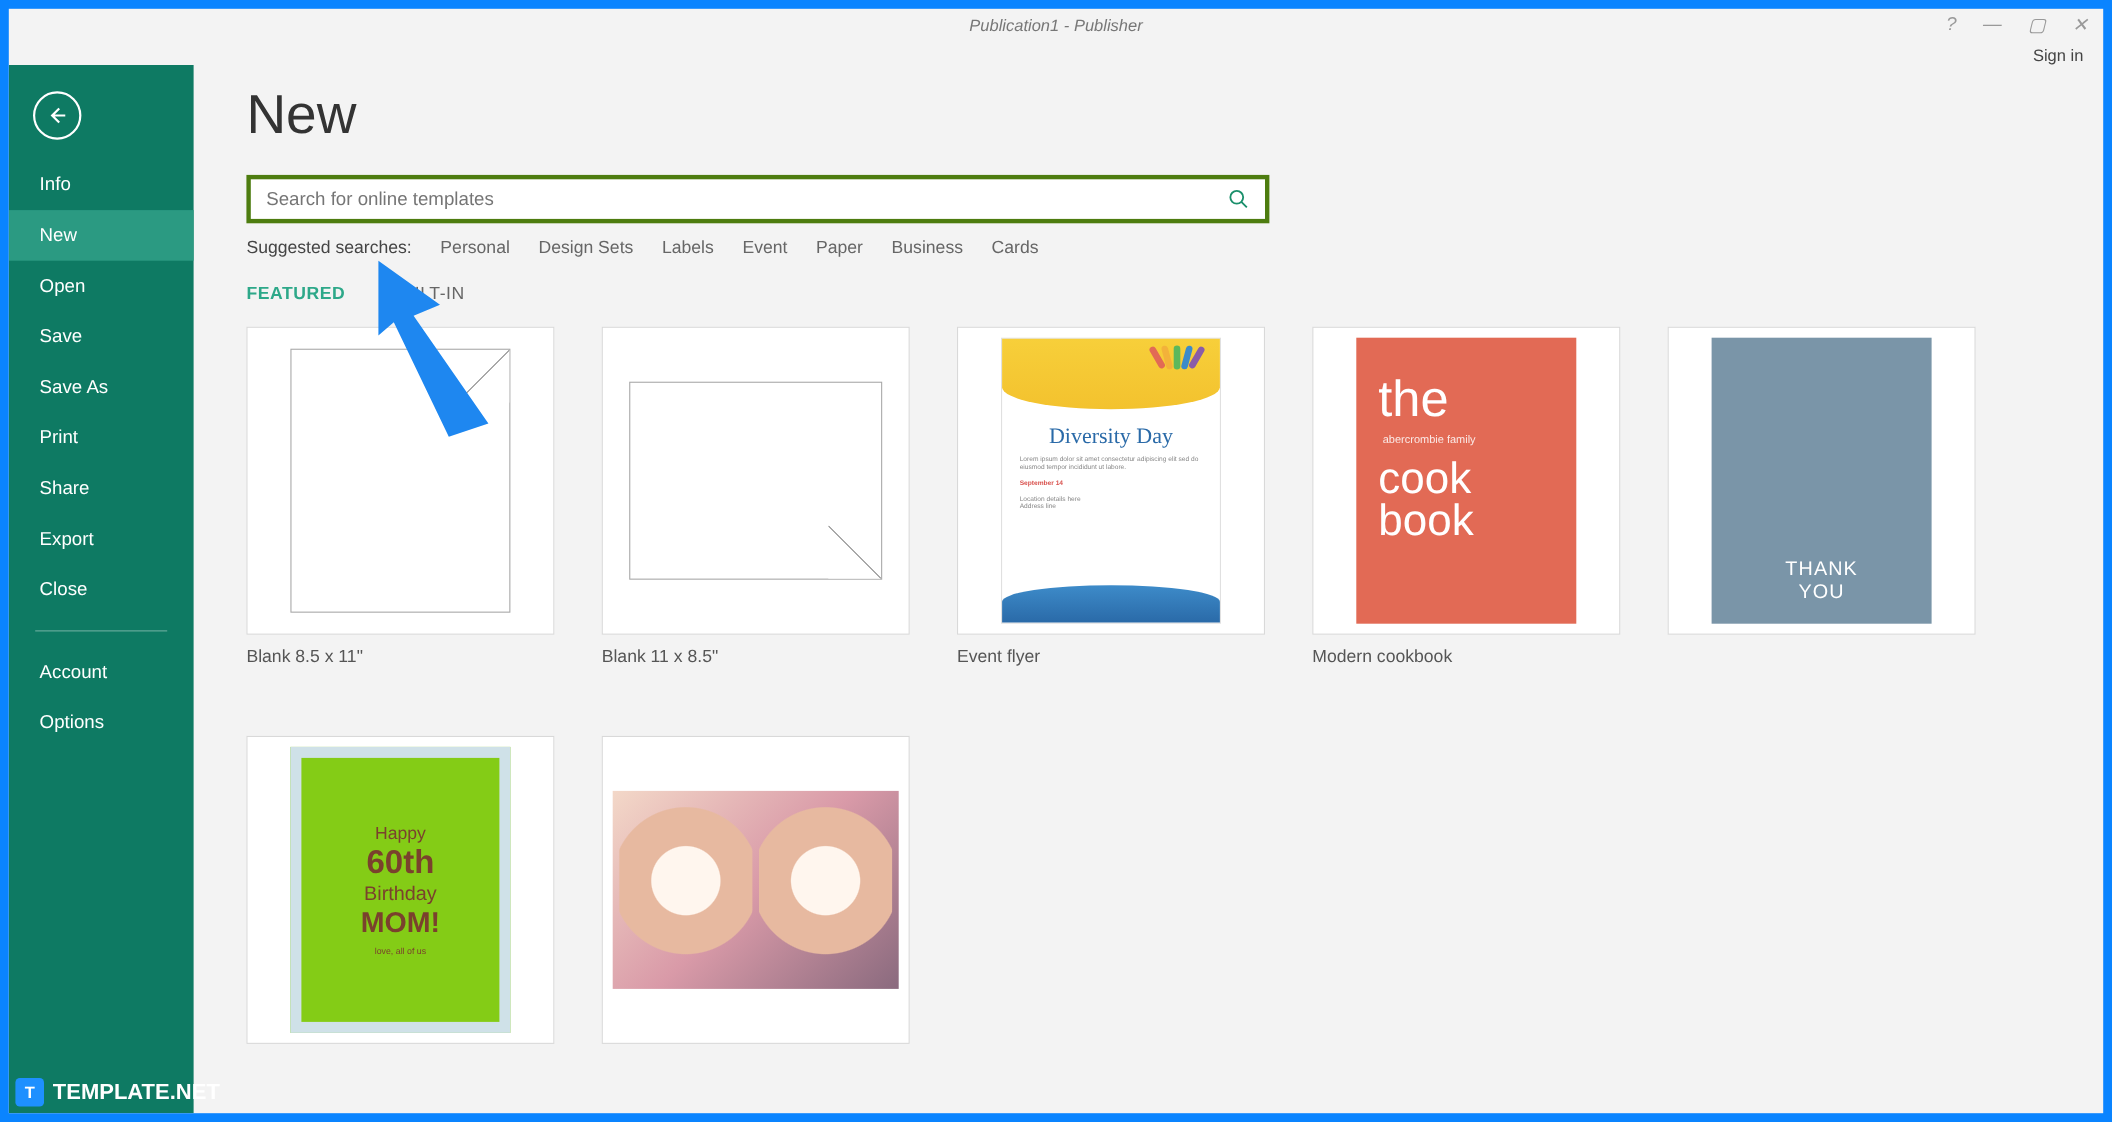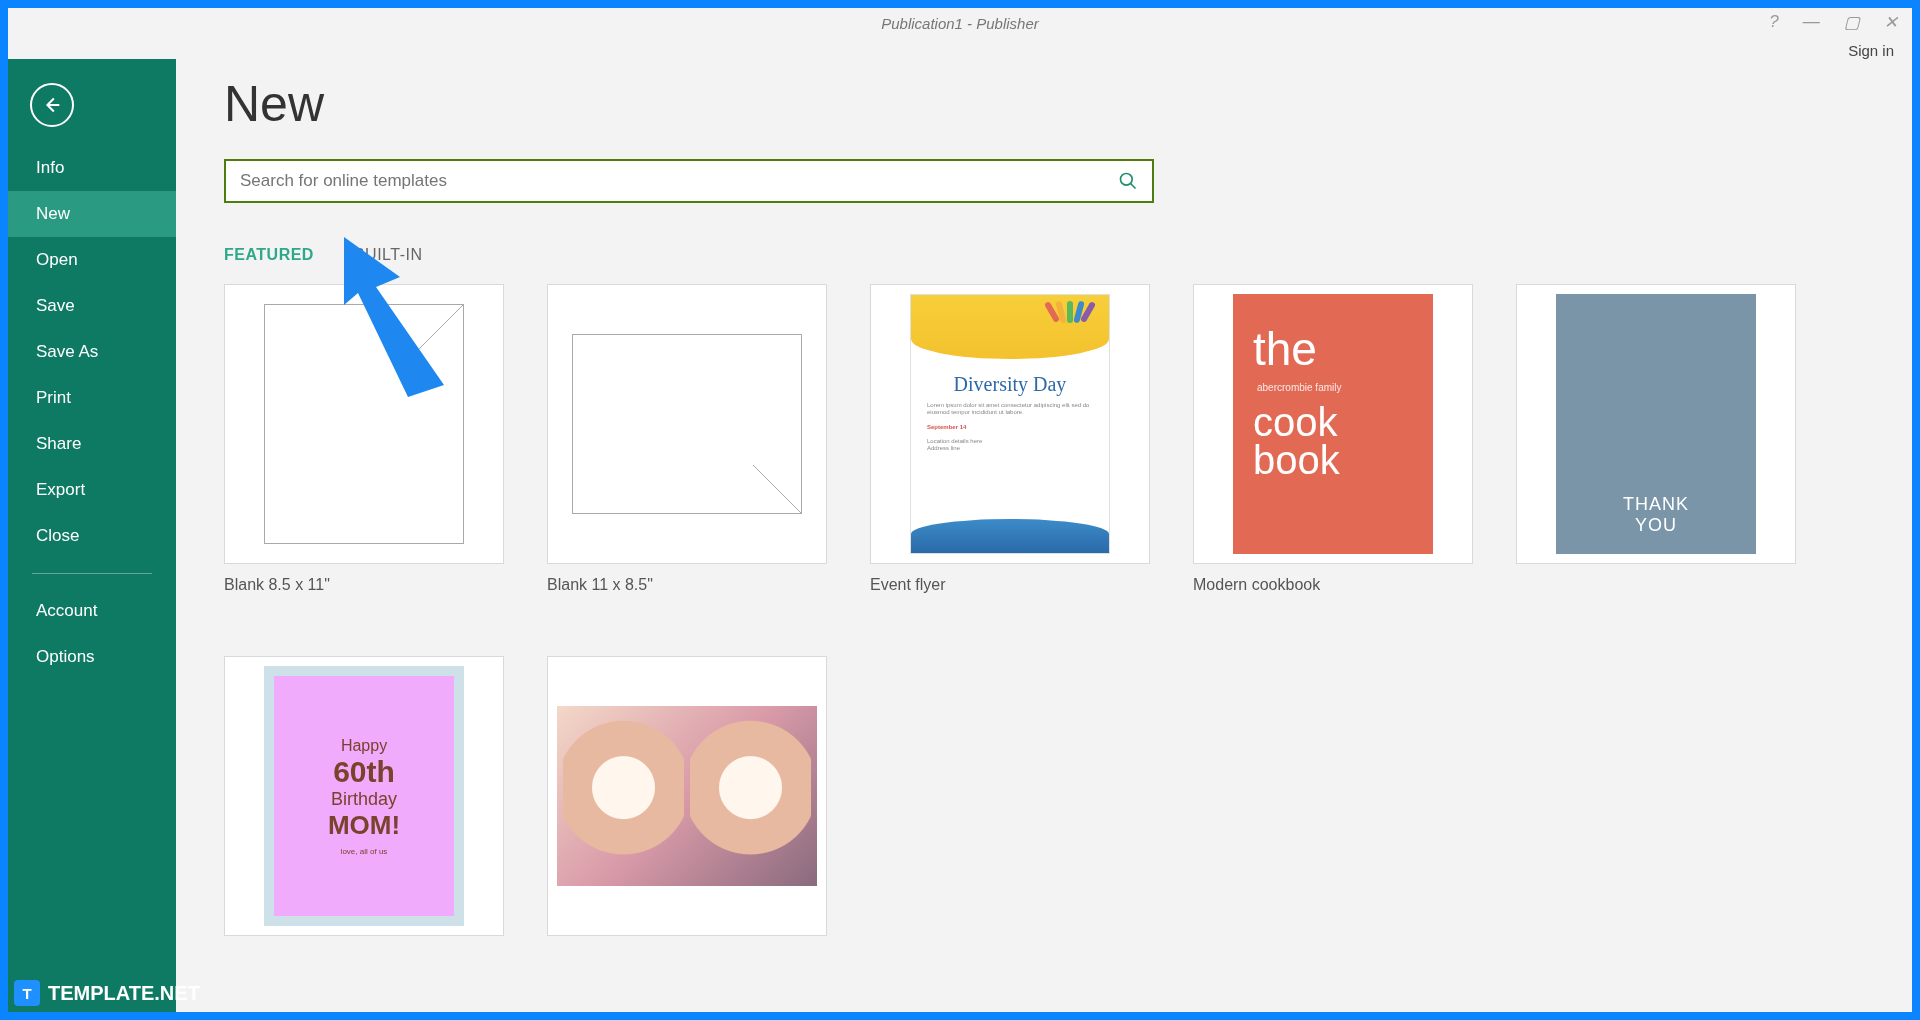--- a/index.html
+++ b/index.html
@@ -11,28 +11,28 @@
     .signin-row { text-align: right; padding: 4px 18px 0 0; color: #444; font-size: 15px; }
     .body { flex: 1; display: flex; overflow: hidden; }
     .sidebar { width: 168px; background: #0e7a63; color: #fff; padding-top: 18px; position: relative; }
     .back-btn { width: 44px; height: 44px; border: 2px solid #fff; border-radius: 50%; margin: 6px 0 18px 22px; display: flex; align-items: center; justify-content: center; cursor: pointer; }
     .back-btn svg { width: 22px; height: 22px; fill: none; stroke: #fff; stroke-width: 2.2; }
     .side-item { padding: 13px 28px; font-size: 17px; cursor: pointer; }
     .side-item.active { background: #2b9a82; }
     .side-divider { border-top: 1px solid rgba(255,255,255,.35); margin: 14px 24px; }
     .main { flex: 1; padding: 10px 48px 0 48px; overflow: hidden; position: relative; }
     .heading { font-size: 50px; font-weight: 300; color: #333; margin: 6px 0 26px 0; }
-    .searchbar { width: 930px; height: 44px; border: 2px solid #4d7c0f; background: #fff; display: flex; align-items: center; padding: 0 14px; margin-bottom: 14px; }
+    .searchbar { width: 930px; height: 44px; border: 4px solid #4d7c0f; background: #fff; display: flex; align-items: center; padding: 0 14px; margin-bottom: 14px; }
     .searchbar input { flex: 1; border: none; outline: none; font-size: 17px; color: #555; background: transparent; }
     .search-icon { width: 20px; height: 20px; }
     .suggest-row { font-size: 16px; color: #555; display: flex; gap: 26px; align-items: center; margin-bottom: 24px; }
     .suggest-row .lbl { color: #444; }
     .suggest-row .lnk { color: #666; cursor: pointer; }
     .tab-row { display: flex; gap: 40px; font-size: 16px; margin-bottom: 20px; }
-    .tab { color: #666; cursor: pointer; letter-spacing: .5px; margin-top: 29px; }
+    .tab { color: #666; cursor: pointer; letter-spacing: .5px; }
     .tab.active { color: #2da889; font-weight: 600; }
     .grid { display: flex; flex-wrap: wrap; gap: 62px 100px; }
     .card { width: 223px; }
     .thumb { width: 280px; height: 280px; border: 1px solid #d9d9d9; background: #fff; display: flex; align-items: center; justify-content: center; position: relative; overflow: hidden; }
     .caption { margin-top: 12px; font-size: 16px; color: #555; }
     
     .page-shape { width: 200px; height: 240px; border: 1px solid #a9a9a9; position: relative; background: #fff; }
     .page-shape.landscape { width: 230px; height: 180px; }
     .fold-tr::after { content:''; position:absolute; top:0; right:0; width:48px; height:48px; background: linear-gradient(135deg, transparent 49%, #a9a9a9 49% 51%, #fff 51%); }
     .fold-br::after { content:''; position:absolute; bottom:0; right:0; width:48px; height:48px; background: linear-gradient(45deg, #fff 49%, #a9a9a9 49% 51%, transparent 51%); }
@@ -44,21 +44,21 @@
     .flyer-title { color:#2a6aa8; font-size:20px; text-align:center; margin-top:14px; font-family: Georgia, serif; }
     .flyer-body { flex:1; padding: 6px 16px; font-size:6px; color:#888; line-height:1.2; }
     .flyer-wave { height:34px; background: linear-gradient(#3d8bc9,#2a6aa8); border-top-left-radius: 100% 30px; border-top-right-radius: 100% 30px; }
     
     .cookbook { width: 200px; height: 260px; background:#e26a55; color:#fff; padding: 28px 20px; display:flex; flex-direction:column; justify-content:flex-start; }
     .cookbook .t1 { font-size:46px; font-weight:300; }
     .cookbook .sub { font-size:10px; opacity:.85; margin:6px 4px 10px; }
     .cookbook .t2 { font-size:40px; font-weight:300; line-height:.95; }
     
     .thank { width:200px; height:260px; background:#7a95a8; color:#fff; display:flex; align-items:flex-end; justify-content:center; padding-bottom:18px; font-size:18px; letter-spacing:1px; text-align:center; }
-    .bday { width:200px; height:260px; border:10px solid #cfe1e8; background:#f0abfc; display:flex; flex-direction:column; align-items:center; justify-content:center; font-family: Georgia, serif; color:#7a412d; }
+    .bday { width:200px; height:260px; border:10px solid #cfe1e8; background:#84cc16; display:flex; flex-direction:column; align-items:center; justify-content:center; font-family: Georgia, serif; color:#7a412d; }
     .bday .hp { font-size:16px; } .bday .yr { font-size:30px; font-weight:bold; } .bday .bd { font-size:18px; } .bday .mom { font-size:26px; font-weight:bold; }
     .flowers { width:260px; height:180px; background: linear-gradient(135deg,#f3d8c8,#d99aa8,#8a6a7e); display:flex; gap:6px; padding:6px; }
     .flowers div { flex:1; background: radial-gradient(circle at 50% 45%, #fff6ee 0 28%, #e7b9a0 29% 60%, transparent 61%); }
     
     .cursor-arrow { position:absolute; left:160px; top:170px; z-index:50; }
     .watermark { position:absolute; left:14px; bottom:14px; color:#fff; font-size:20px; font-weight:600; display:flex; align-items:center; gap:8px; z-index:60; }
     .watermark .badge { width:26px; height:26px; background:#1e90ff; border-radius:4px; display:flex; align-items:center; justify-content:center; font-size:15px; }
   </style>
 </head>
 <body>
@@ -106,20 +106,30 @@
       <div class="heading">New</div>
 
       <div class="searchbar">
         <input placeholder="Search for online templates" style="">
         <svg class="search-icon" viewBox="0 0 24 24">
             <circle cx="10" cy="10" r="7" fill="none" stroke="#1a8f6b" stroke-width="2"></circle>
             <line x1="15" y1="15" x2="21" y2="21" stroke="#1a8f6b" stroke-width="2"></line>
           </svg>
       </div>
 
+      <div class="suggest-row">
+        <span class="lbl">Suggested searches:</span>
+        <span class="lnk">Personal</span>
+        <span class="lnk">Design Sets</span>
+        <span class="lnk">Labels</span>
+        <span class="lnk">Event</span>
+        <span class="lnk">Paper</span>
+        <span class="lnk">Business</span>
+        <span class="lnk">Cards</span>
+      </div>
 
       <div class="tab-row">
         <span class="tab active">FEATURED</span>
         <span class="tab">BUILT-IN</span>
       </div>
 
       <div class="grid">
 
         <div class="card">
           <div class="thumb">

